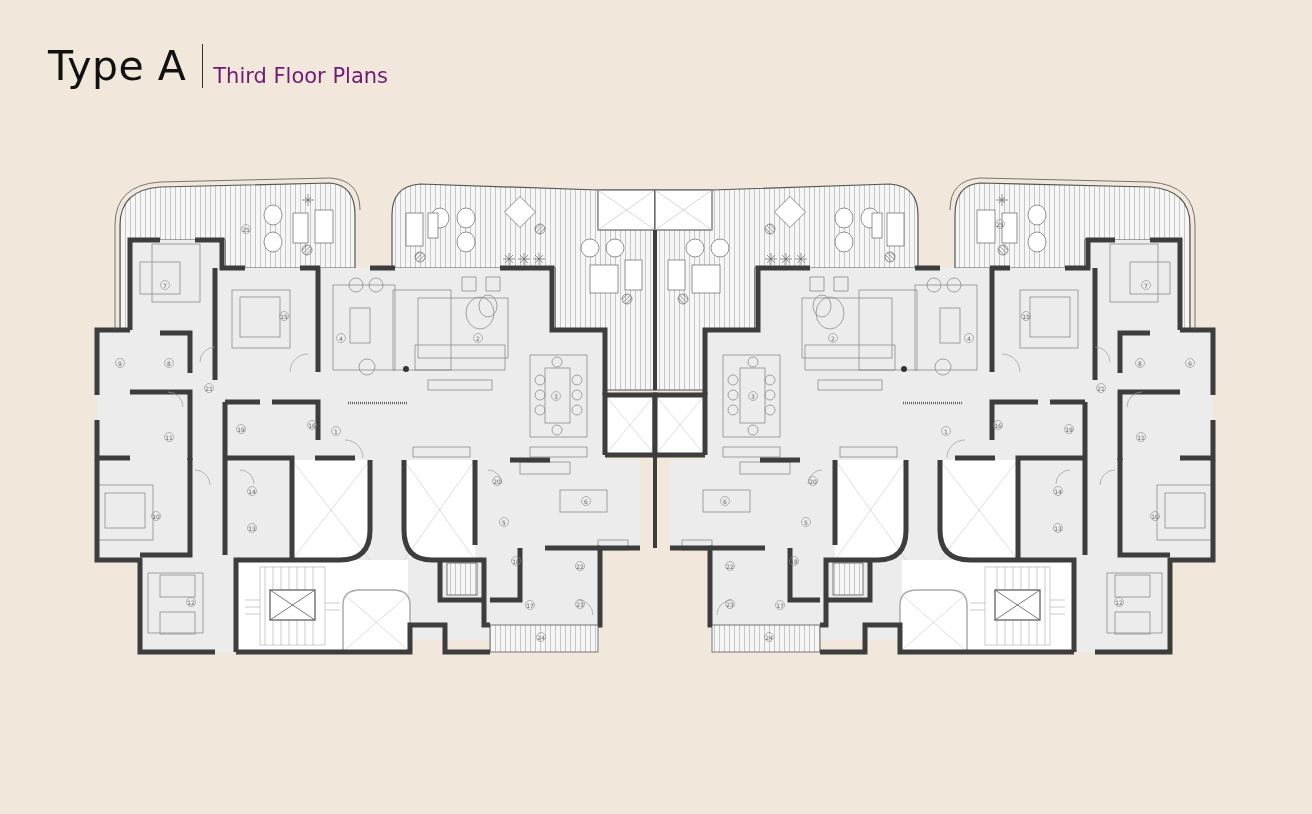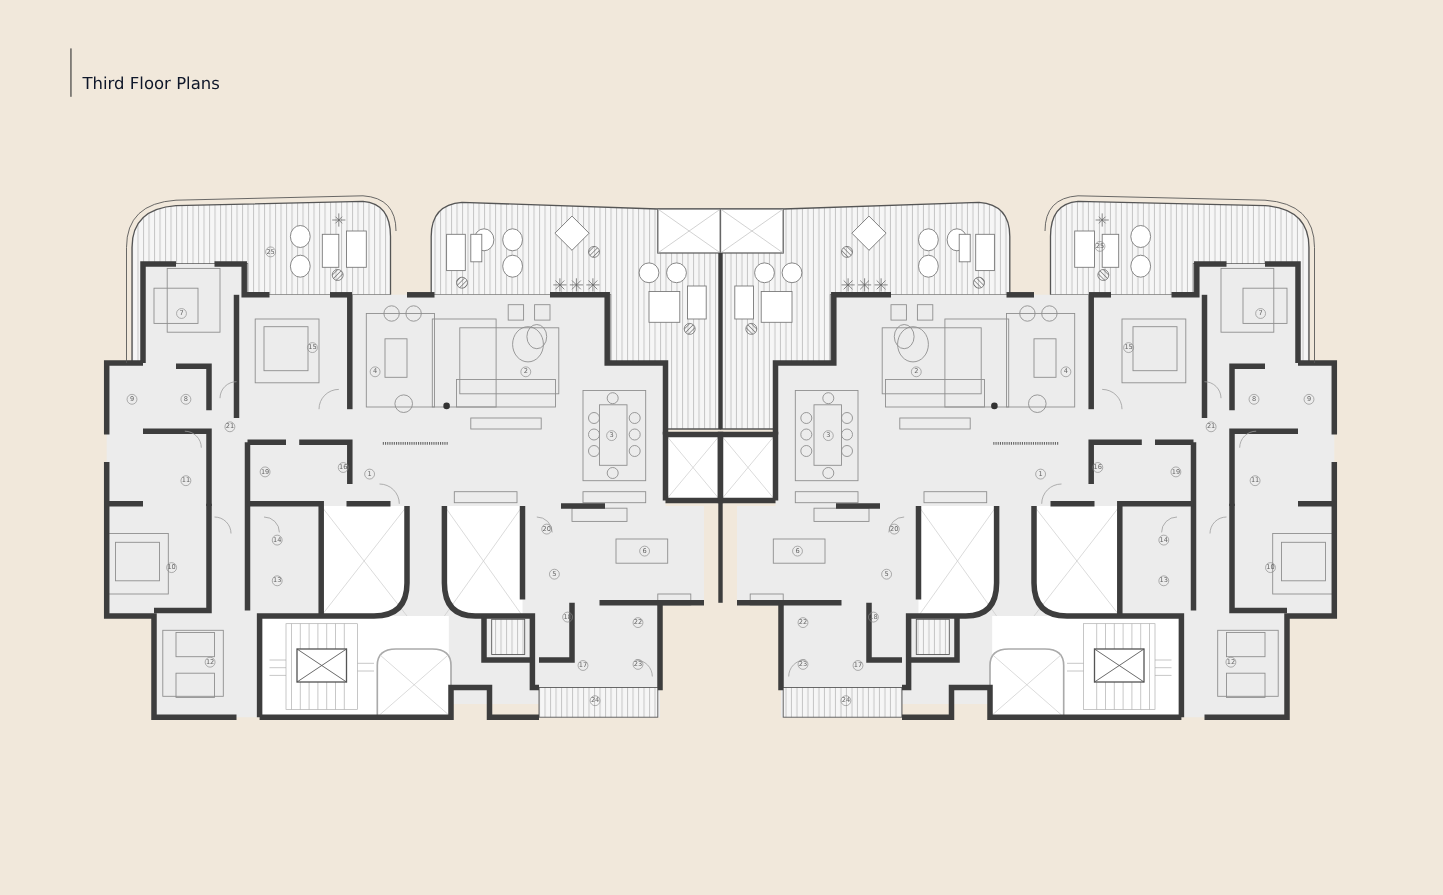--- a/index.html
+++ b/index.html
@@ -1,28 +1,29 @@
 <!DOCTYPE html>
 <html><head>
 <meta charset="utf-8">
 <style>
   html,body{margin:0;padding:0;}
   body{width:1312px;height:814px;background:#f1e8db;position:relative;overflow:hidden;font-family:"DejaVu Sans",sans-serif;}
   .title-wrap{position:absolute;left:48px;top:44px;display:flex;align-items:center;}
   .title-main{font-size:41px;color:#111;letter-spacing:0.5px;line-height:1;}
   .title-sep{width:1px;height:44px;background:#333;margin:0 10px 0 16px;}
-  .title-sub{font-size:15px;color:#0f172a;margin-top:20px;}
+  .title-sub{font-size:21px;color:#701a75;margin-top:20px;}
   svg.plan{position:absolute;left:0;top:0;}
   .lbl{font-family:"DejaVu Sans",sans-serif;font-size:6px;fill:#666;text-anchor:middle;dominant-baseline:central;}
   .lblc{fill:none;stroke:#888;stroke-width:0.6;}
 </style>
 </head>
 <body>
 
 <div class="title-wrap">
+  <span class="title-main">Type A</span>
   <span class="title-sep"></span>
   <span class="title-sub">Third Floor Plans</span>
 </div>
 
 <svg class="plan" width="1312" height="814" viewBox="0 0 1312 814">
   <defs>
     <pattern id="deck" width="5" height="10" patternUnits="userSpaceOnUse">
       <rect width="5" height="10" fill="#f6f6f6"></rect>
       <line x1="0.5" y1="0" x2="0.5" y2="10" stroke="#a8a8a8" stroke-width="0.6"></line>
     </pattern>

